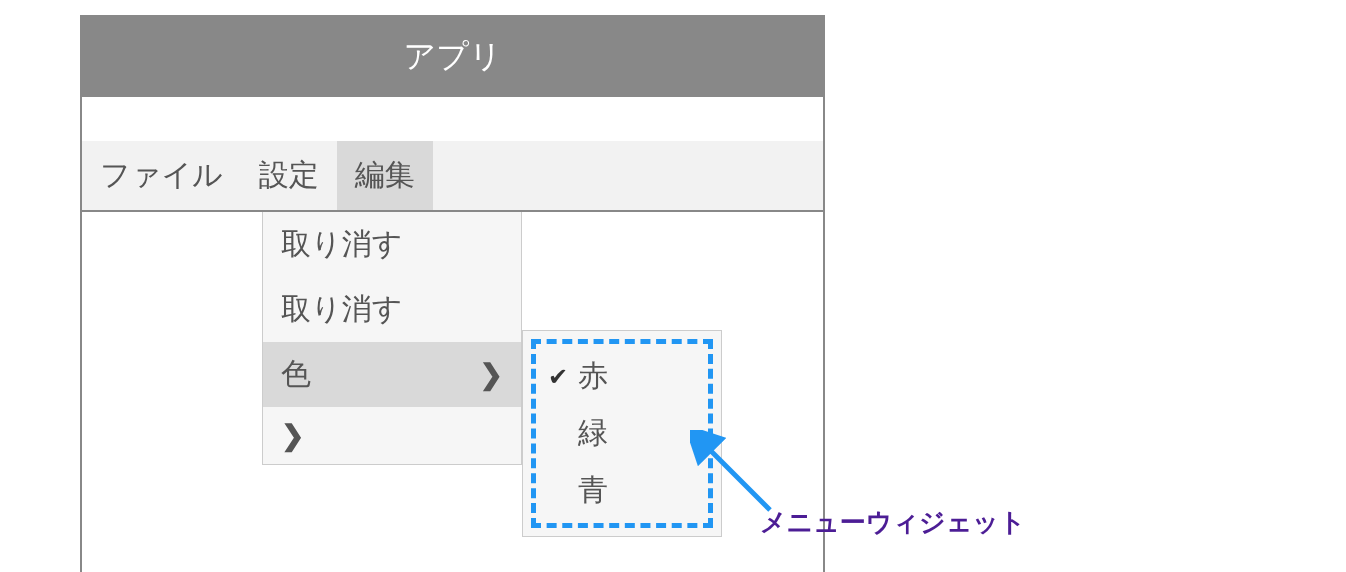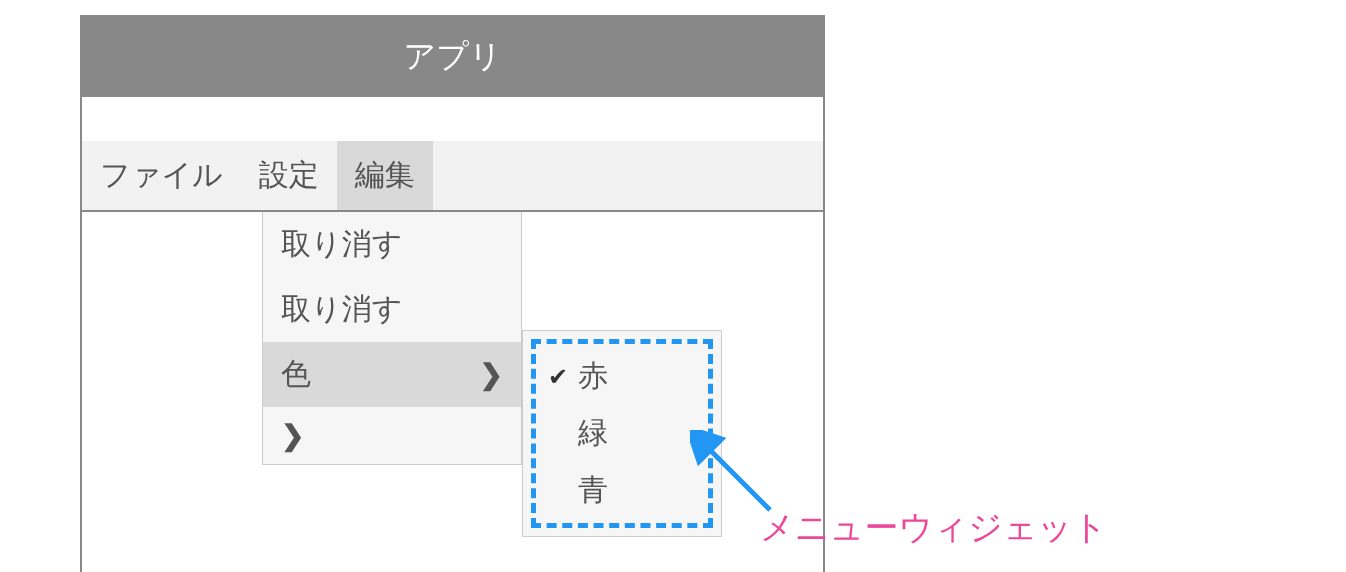--- a/index.html
+++ b/index.html
@@ -100,23 +100,23 @@
     .check-mark {
       width: 30px;
       display: inline-block;
       font-size: 24px;
       color: #333333;
     }
     .callout-label {
       position: absolute;
       left: 760px;
       top: 505px;
-      font-size: 34px;
-      color: #ec4899;
-      font-weight: 400;
+      font-size: 26px;
+      color: #4c1d95;
+      font-weight: 700;
     }
     .arrow-svg {
       position: absolute;
       left: 690px;
       top: 430px;
       width: 90px;
       height: 90px;
     }
   </style>
 </head>

